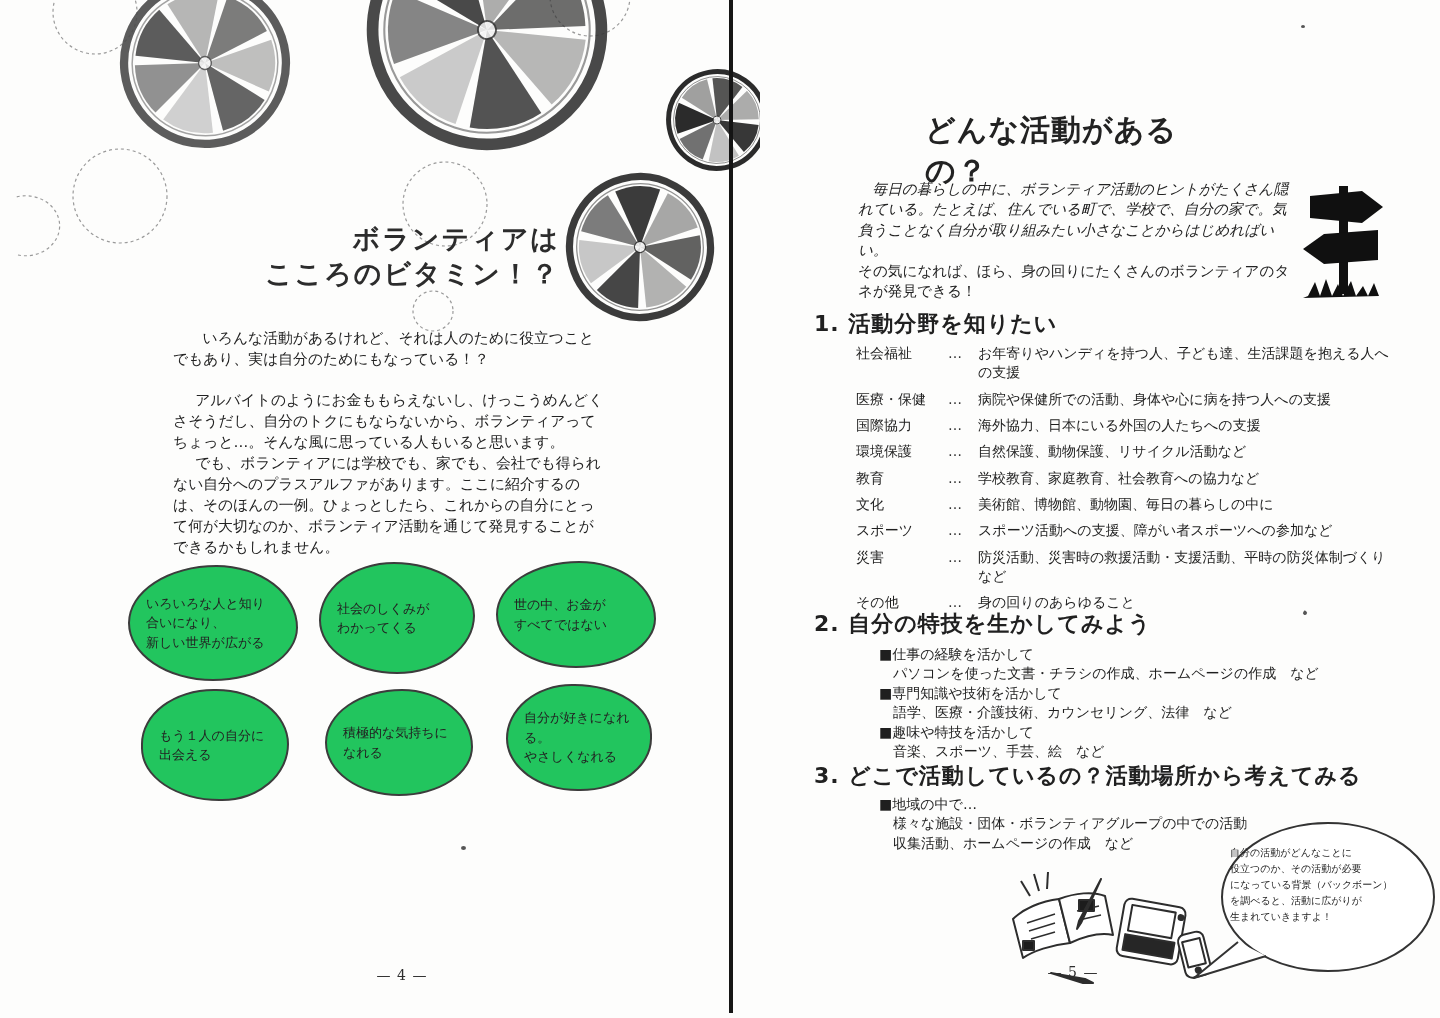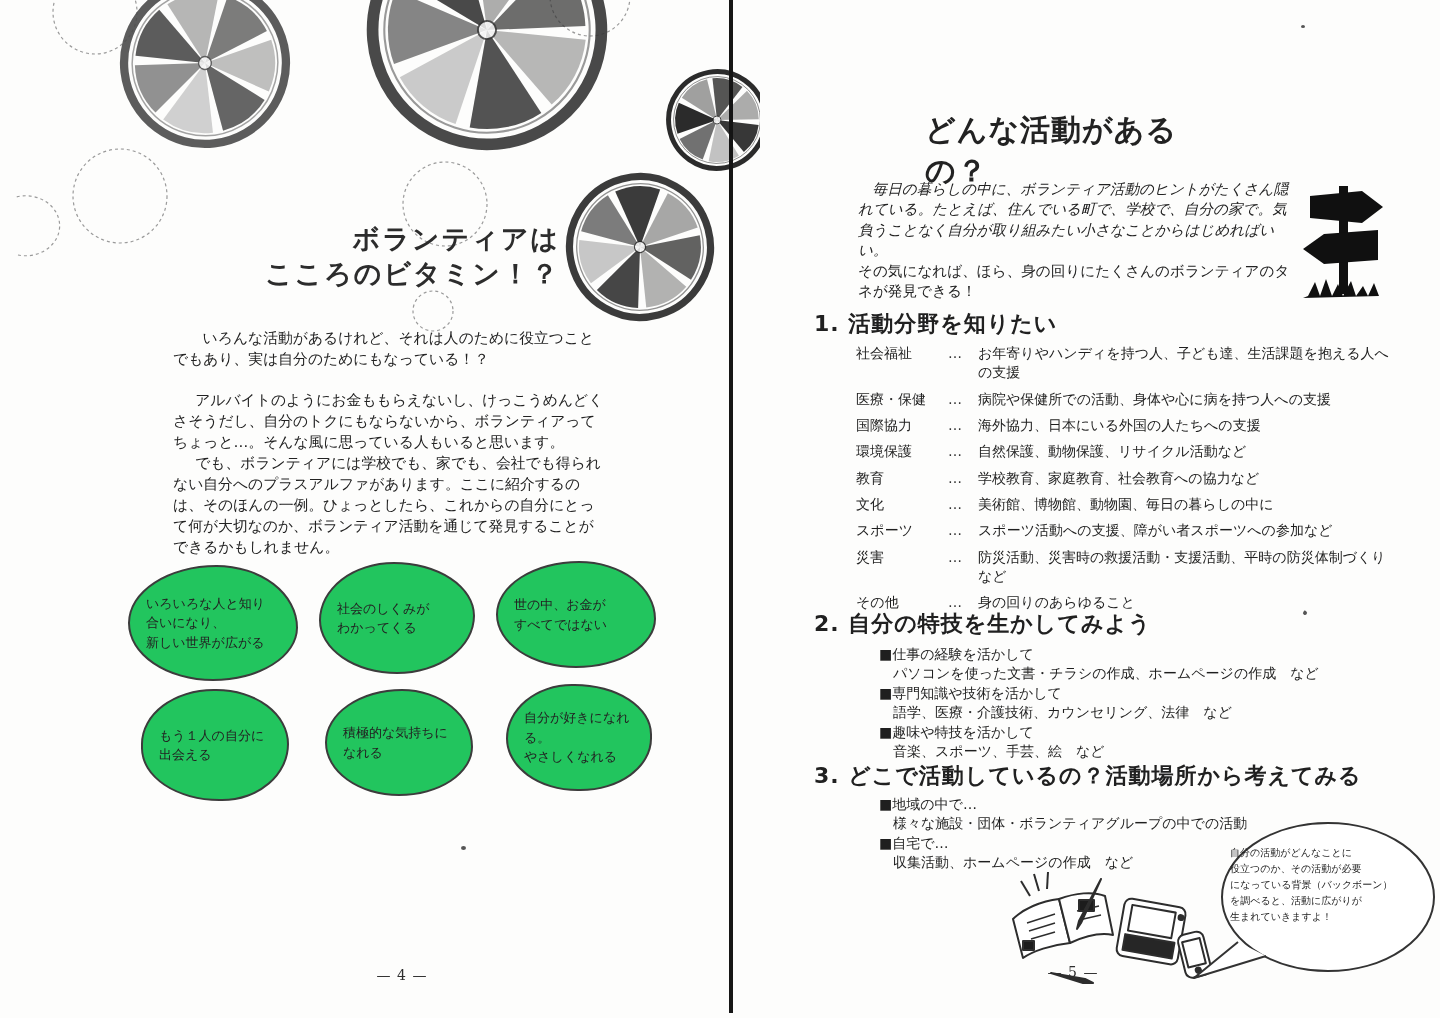--- a/index.html
+++ b/index.html
@@ -205,21 +205,20 @@
     <div class="g-desc">語学、医療・介護技術、カウンセリング、法律　など</div>
     <div class="g-title">■趣味や特技を活かして</div>
     <div class="g-desc">音楽、スポーツ、手芸、絵　など</div>
   </div>
 
   <div class="sec-heading sec3-h">3. どこで活動しているの？活動場所から考えてみる</div>
 
   <div class="groups place-groups">
     <div class="g-title">■地域の中で…</div>
     <div class="g-desc">様々な施設・団体・ボランティアグループの中での活動</div>
-    <div class="g-title">■自宅で…</div>
     <div class="g-desc">収集活動、ホームページの作成　など</div>
   </div>
 
   <svg class="study-illustration" viewBox="0 0 220 135" aria-hidden="true">
     <g stroke="#2d2d2d" stroke-width="2" fill="#ffffff" stroke-linejoin="round">
 
       <g fill="none" stroke-width="2">
         <path d="M28,28 l9,15"></path>
         <path d="M41,21 l5,17"></path>
         <path d="M55,19 l-1,17"></path>

